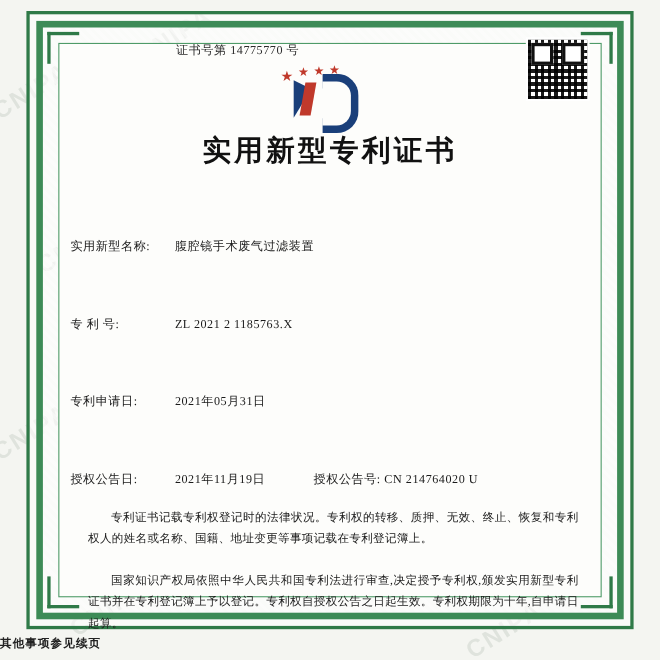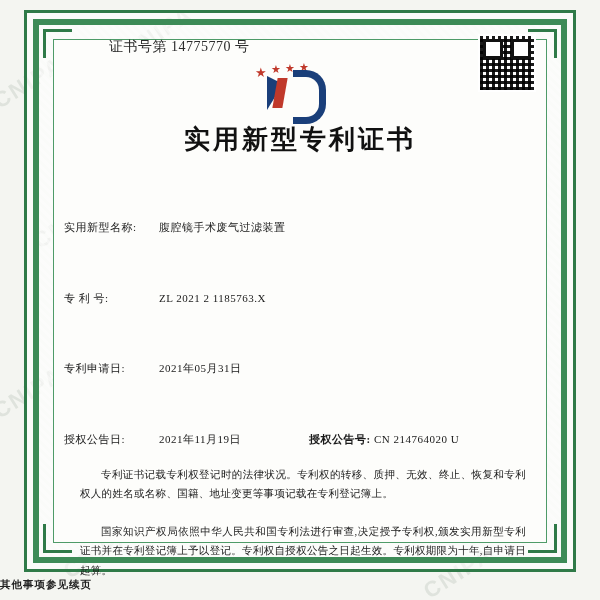--- a/index.html
+++ b/index.html
@@ -77,23 +77,23 @@
   .corner.br { right: 4px; bottom: 4px; border-left: none; border-top: none; }
 
   .content {
     position: absolute;
     left: 58px;
     top: 38px;
     width: 484px;
     height: 510px;
   }
   .cert-no {
-    font-size: 14px;
+    font-size: 11px;
     color: #2b2b2b;
-    margin-left: 51px;
+    margin-left: 102px;
     letter-spacing: 0.5px;
   }
   .qr {
     position: absolute;
     right: 6px;
     top: -4px;
     width: 54px;
     height: 54px;
     background:
       repeating-linear-gradient(90deg, #1a1a1a 0 3px, #ffffff 3px 6px),
@@ -173,22 +173,21 @@
     margin: 0 0 14px 6px;
     line-height: 1.5;
     letter-spacing: 0.5px;
   }
   .field .lbl {
     display: inline-block;
     width: 95px;
     margin-top: 40px;
   }
   .gap-left {
-    margin-left: 68px;
-    font-weight: bold;
+    margin-left: 44px;
   }
   .body-text {
     font-size: 10.5px;
     color: #1a1a1a;
     line-height: 1.85;
     text-align: justify;
     margin: 18px 16px 0 22px;
     text-indent: 21px;
     letter-spacing: 0.3px;
   }

